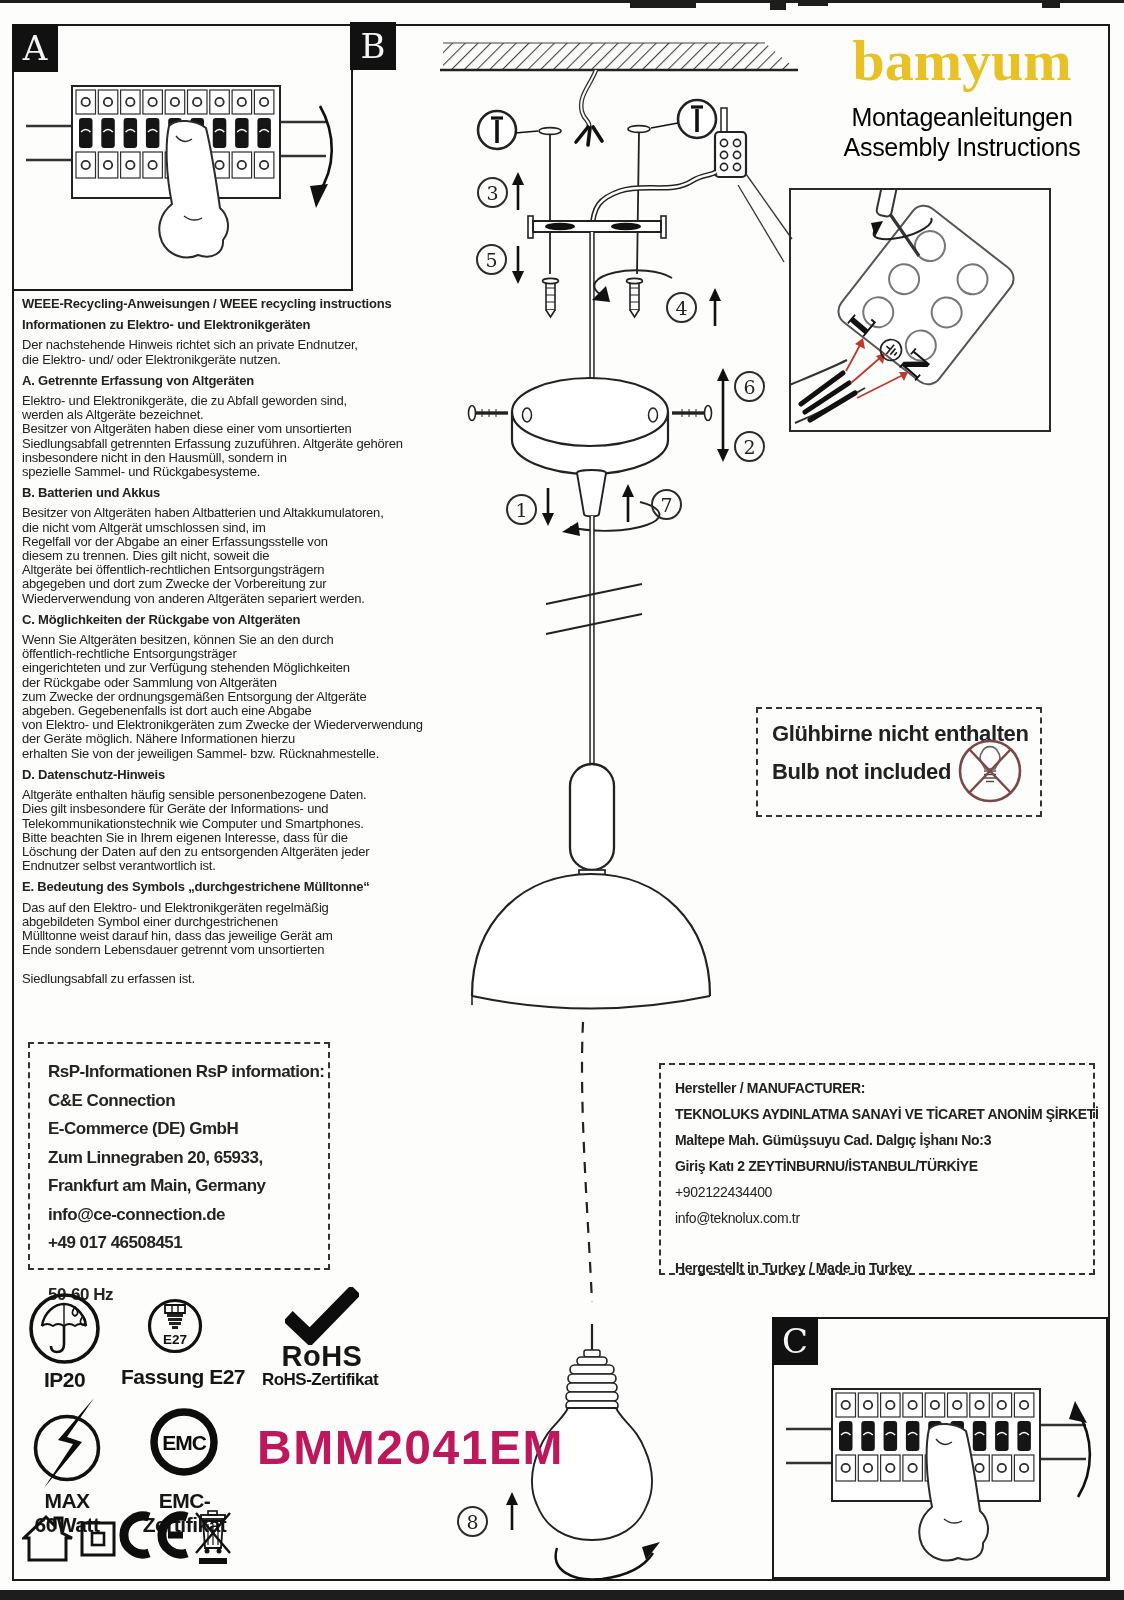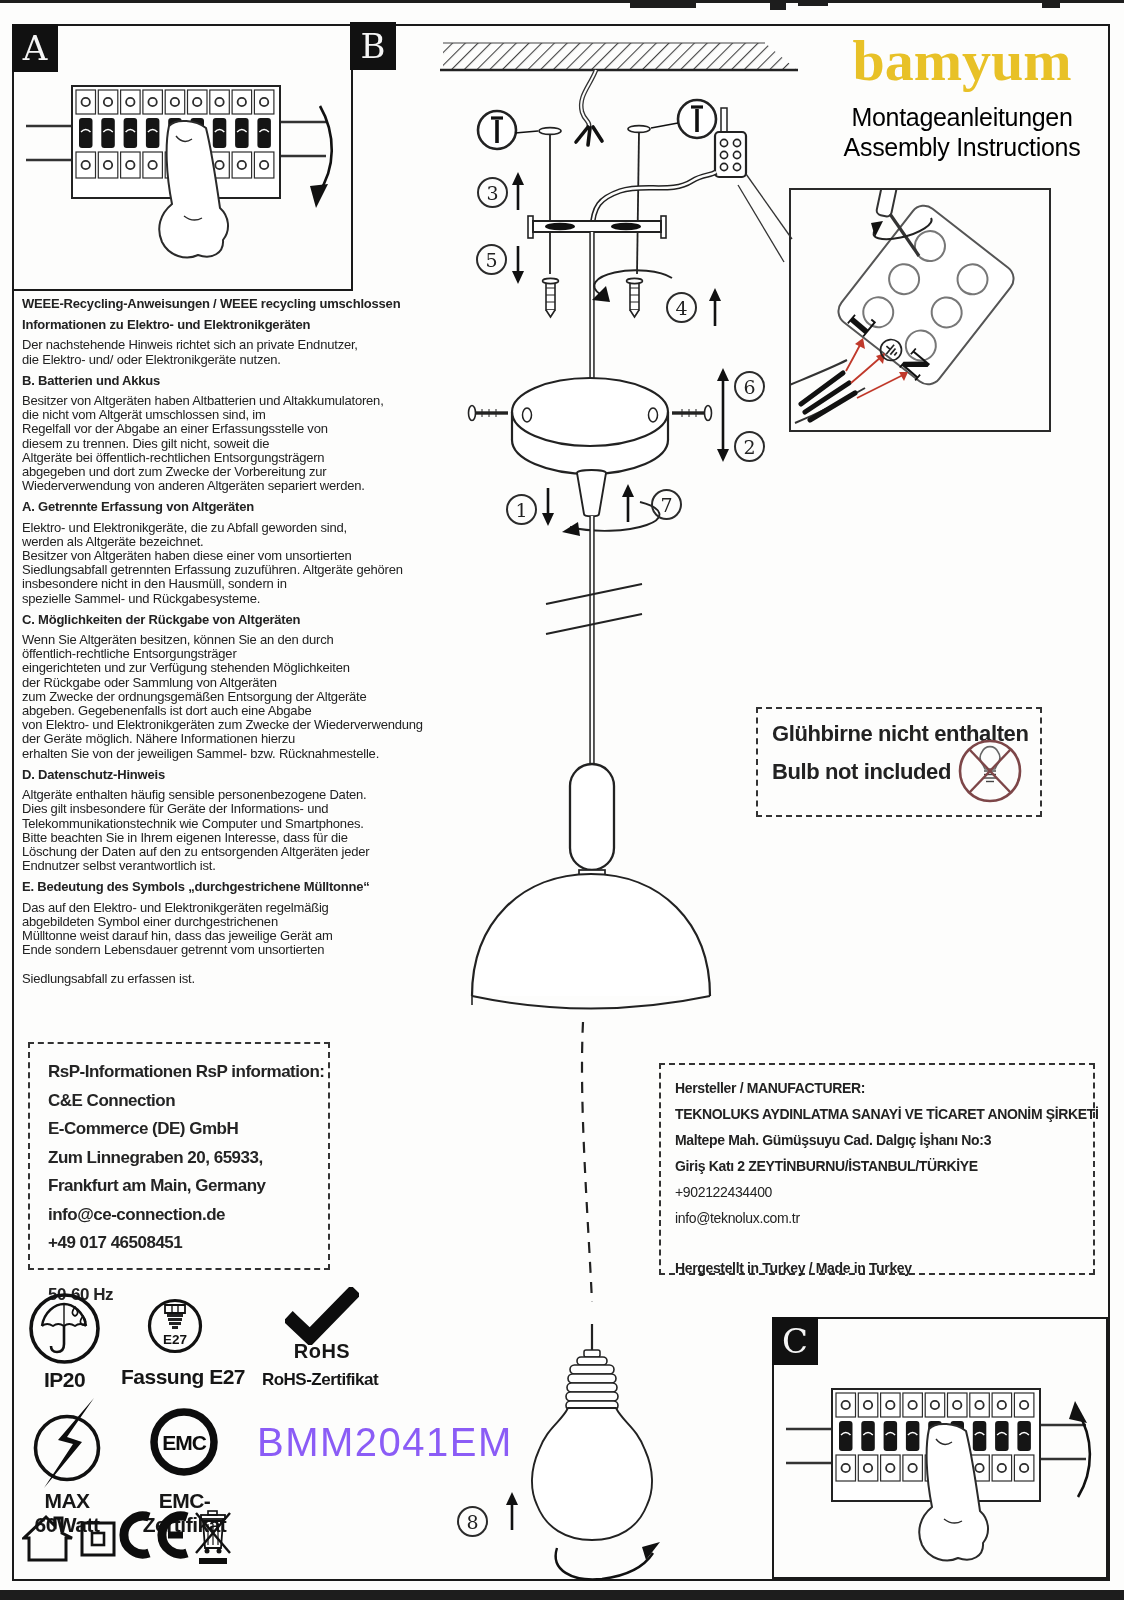--- a/index.html
+++ b/index.html
@@ -22,21 +22,21 @@
   .dashedbox{border:2.5px dashed #333;background:transparent;}
   .bulbnote{font-size:22px;font-weight:600;letter-spacing:-0.4px;color:#222;}
   .rsp{font-size:17px;font-weight:bold;letter-spacing:-0.5px;line-height:28.5px;color:#242424;}
   .manu{font-size:14px;font-weight:bold;letter-spacing:-0.35px;line-height:26px;color:#222;white-space:nowrap;}
   .manu .plain{font-weight:normal;}
   
   .stepnum{width:27px;height:27px;border:2px solid #2b2b2b;border-radius:50%;
            font-family:"DejaVu Serif",serif;font-size:19px;display:flex;align-items:center;
            justify-content:center;color:#222;background:transparent;}
   .certlabel{font-weight:bold;font-size:21px;letter-spacing:-0.5px;color:#161616;text-align:center;}
-  .model{font-size:40px;font-weight:normal;letter-spacing:1.5px;color:#8b5cf6;}
+  .model{font-size:48px;font-weight:bold;letter-spacing:1.5px;color:#be185d;}
   svg{display:block;}
   .tick{background:#1d1d1d;}
 </style>
 </head>
 <body>
 
 <div class="page">
 
   <svg width="0" height="0" style="position:absolute">
     <defs>
@@ -133,45 +133,45 @@
         </g>
       <path d="M306,80 C322,108 322,142 304,168" fill="none" stroke="#111" stroke-width="2.6"></path>
       <polygon points="296,160 314,158 302,182" fill="#111"></polygon>
     </svg>
   </div>
 
   <div class="abs plabel" style="left:350px;top:22px;width:46px;height:48px;">B</div>
 
   <div class="abs weee" style="left:22px;top:297px;">
     <div class="sec">
-        <div class="sec-h">WEEE-Recycling-Anweisungen / WEEE recycling umschlossen</div>
+        <div class="sec-h">WEEE-Recycling-Anweisungen / WEEE recycling instructions</div>
       </div>
     <div class="sec">
         <div class="sec-h">Informationen zu Elektro- und Elektronikgeräten</div>
         <div class="sec-b">Der nachstehende Hinweis richtet sich an private Endnutzer,
  die Elektro- und/ oder Elektronikgeräte nutzen.</div>
+      </div>
+    <div class="sec">
+        <div class="sec-h">A. Getrennte Erfassung von Altgeräten</div>
+        <div class="sec-b">Elektro- und Elektronikgeräte, die zu Abfall geworden sind,
+ werden als Altgeräte bezeichnet.
+Besitzer von Altgeräten haben diese einer vom unsortierten
+Siedlungsabfall getrennten Erfassung zuzuführen. Altgeräte gehören
+insbesondere nicht in den Hausmüll, sondern in
+spezielle Sammel- und Rückgabesysteme.</div>
       </div>
     <div class="sec">
         <div class="sec-h">B. Batterien und Akkus</div>
         <div class="sec-b">Besitzer von Altgeräten haben Altbatterien und Altakkumulatoren,
  die nicht vom Altgerät umschlossen sind, im
 Regelfall vor der Abgabe an einer Erfassungsstelle von
 diesem zu trennen. Dies gilt nicht, soweit die
 Altgeräte bei öffentlich-rechtlichen Entsorgungsträgern
 abgegeben und dort zum Zwecke der Vorbereitung zur
 Wiederverwendung von anderen Altgeräten separiert werden.</div>
-      </div>
-    <div class="sec">
-        <div class="sec-h">A. Getrennte Erfassung von Altgeräten</div>
-        <div class="sec-b">Elektro- und Elektronikgeräte, die zu Abfall geworden sind,
- werden als Altgeräte bezeichnet.
-Besitzer von Altgeräten haben diese einer vom unsortierten
-Siedlungsabfall getrennten Erfassung zuzuführen. Altgeräte gehören
-insbesondere nicht in den Hausmüll, sondern in
-spezielle Sammel- und Rückgabesysteme.</div>
       </div>
     <div class="sec">
         <div class="sec-h">C. Möglichkeiten der Rückgabe von Altgeräten</div>
         <div class="sec-b">Wenn Sie Altgeräten besitzen, können Sie an den durch
 öffentlich-rechtliche Entsorgungsträger
 eingerichteten und zur Verfügung stehenden Möglichkeiten
 der Rückgabe oder Sammlung von Altgeräten
  zum Zwecke der ordnungsgemäßen Entsorgung der Altgeräte
 abgeben. Gegebenenfalls ist dort auch eine Abgabe
  von Elektro- und Elektronikgeräten zum Zwecke der Wiederverwendung
@@ -472,21 +472,21 @@
       <rect x="22" y="21" width="14" height="3" fill="#222"></rect>
     <rect x="23" y="25" width="12" height="3" fill="#222"></rect>
       <rect x="26" y="29" width="6" height="3" fill="#222"></rect>
     <text x="29" y="47" text-anchor="middle" font-family="Liberation Sans, sans-serif" font-size="13.5" font-weight="bold" fill="#111">E27</text>
   </svg>
   <div class="abs certlabel" style="left:118px;top:1365px;width:130px;">Fassung E27</div>
 
   <svg class="abs" style="left:285px;top:1287px;" width="74" height="58" viewBox="0 0 74 58">
     <path d="M8,34 L25,50 L66,8" fill="none" stroke="#0d0d0d" stroke-width="14" stroke-linecap="square"></path>
   </svg>
-  <div class="abs certlabel" style="left:277px;top:1340px;width:90px;font-size:20px;letter-spacing:0.5px;">RoHS</div>
+  <div class="abs certlabel" style="left:277px;top:1340px;width:90px;font-size:29px;letter-spacing:0.5px;">RoHS</div>
   <div class="abs certlabel" style="left:255px;top:1370px;width:130px;font-size:17px;">RoHS-Zertifikat</div>
 
   <svg class="abs" style="left:28px;top:1396px;" width="78" height="96" viewBox="0 0 78 96">
     <circle cx="39" cy="52" r="31.5" fill="none" stroke="#111" stroke-width="3.6"></circle>
     <polygon points="66,2 30,44 45,48 16,92 54,46 39,41" fill="#0d0d0d"></polygon>
   </svg>
   <div class="abs certlabel" style="left:12px;top:1489px;width:110px;">MAX 60Watt</div>
 
   <svg class="abs" style="left:148px;top:1406px;" width="72" height="72" viewBox="0 0 72 72">
     <circle cx="36" cy="36" r="30" fill="none" stroke="#0d0d0d" stroke-width="7.5"></circle>

